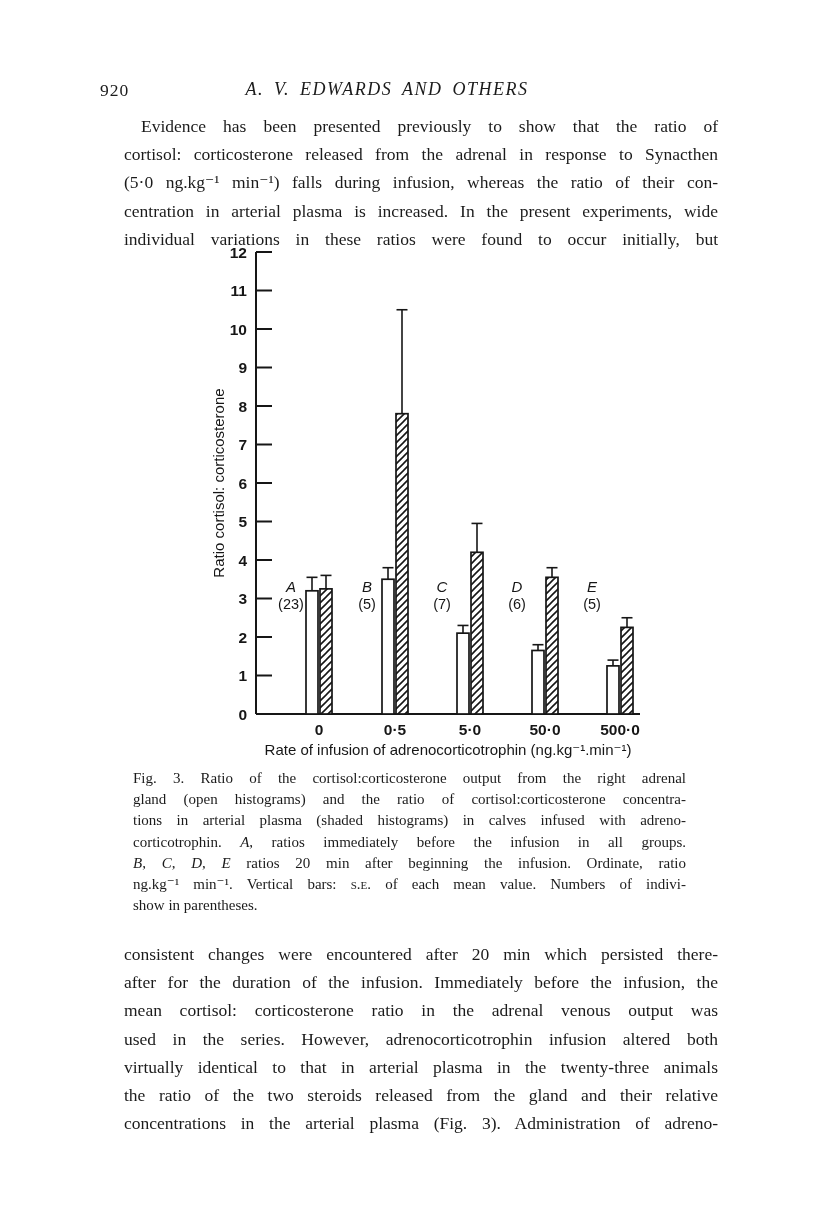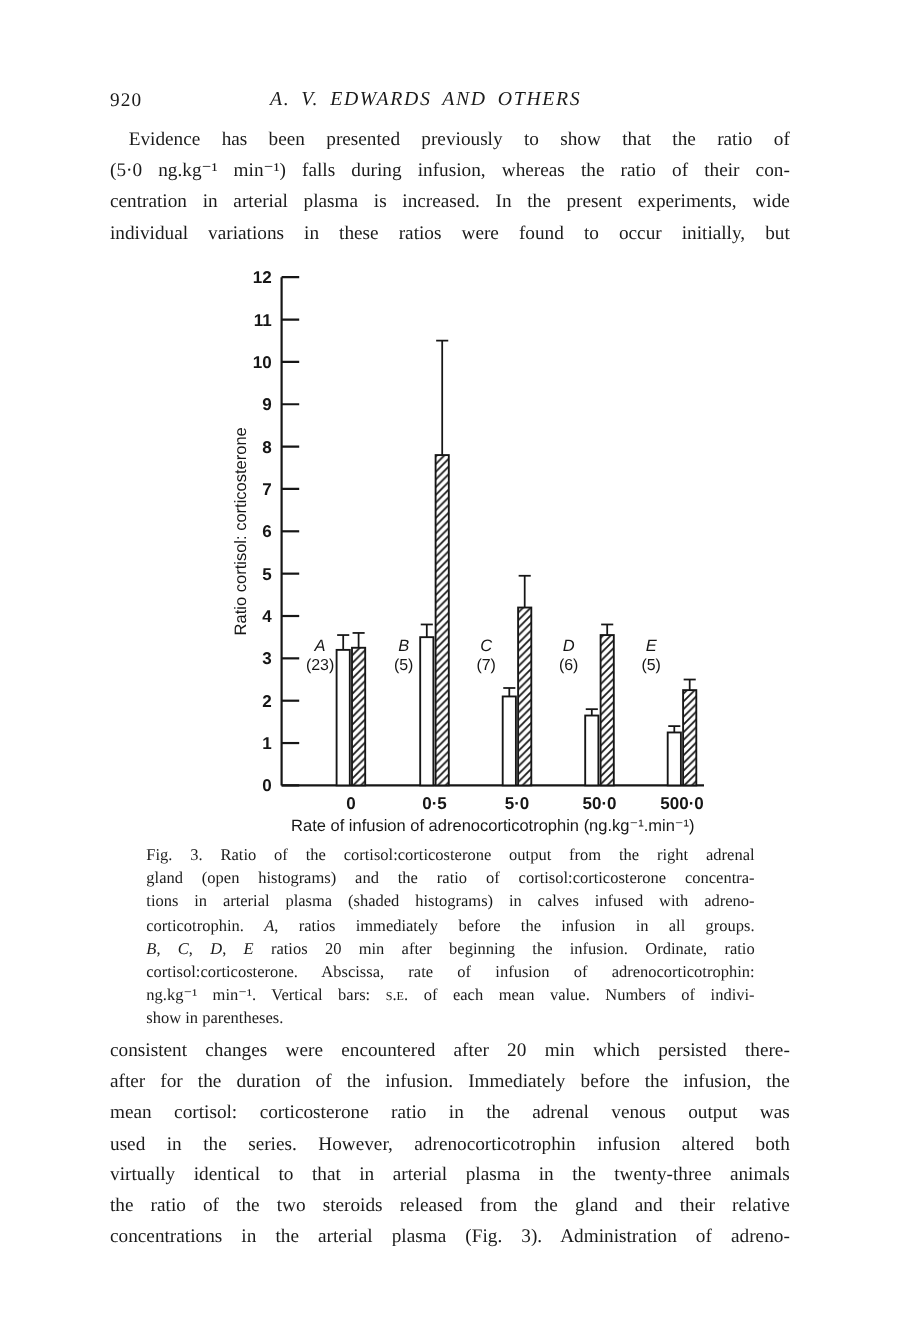--- a/index.html
+++ b/index.html
@@ -12,21 +12,21 @@
   .abs{position:absolute;}
   
   .pagenum{left:100px;top:80px;font-size:17.5px;letter-spacing:1px;}
   .running-title{
     left:0;top:79px;width:774px;text-align:center;
     font-style:italic;font-size:18px;letter-spacing:1.5px;
     word-spacing:4px;
   }
   
   .para{width:618px;left:100px;font-size:17.5px;line-height:28.2px;}
-  .para .line{text-align:justify;text-align-last:justify;}
+  .para .line{text-align:justify;text-align-last:justify;margin-left:24px;}
   .para-top{top:112px;}
   .para-top .line:first-child{text-indent:17px;}
   .para-bottom{top:940px;}
   
   .caption{left:133px;top:768px;width:553px;font-size:15px;line-height:21.2px;}
   .caption .line{text-align:justify;text-align-last:justify;}
   .caption .line:last-child{text-align-last:left;}
   .sc{font-variant:small-caps;margin-top:44px;}
   
   .chart{left:180px;top:246px;}
@@ -43,20 +43,21 @@
   .chart .alabel{font-size:15px;text-anchor:middle;}
 </style>
 </head>
 <body>
 
 <div class="abs pagenum">920</div>
 <div class="abs running-title">A. V. EDWARDS AND OTHERS</div>
 
 <div class="abs para para-top">
     <div class="line">Evidence has been presented previously to show that the ratio of</div>
+    <div class="line">cortisol: corticosterone released from the adrenal in response to Synacthen</div>
     <div class="line">(5·0 ng.kg⁻¹ min⁻¹) falls during infusion, whereas the ratio of their con-</div>
     <div class="line">centration in arterial plasma is increased. In the present experiments, wide</div>
     <div class="line">individual variations in these ratios were found to occur initially, but</div>
   </div>
 
 <svg class="abs chart" id="chart" width="520" height="530" viewBox="0 0 520 530" role="img">
   <defs>
     <pattern id="hatch" patternUnits="userSpaceOnUse" width="7" height="7">
       <rect width="7" height="7" fill="#ffffff"></rect>
       <path d="M-1,8 L8,-1 M-1,1 L1,-1 M6,8 L8,6" stroke="#161616" stroke-width="1.6"></path>
@@ -138,21 +139,20 @@
     <text x="44" y="237" class="alabel" transform="rotate(-90 44 237)">Ratio cortisol: corticosterone</text>
     <text x="268" y="509" class="alabel">Rate of infusion of adrenocorticotrophin (ng.kg⁻¹.min⁻¹)</text>
   </svg>
 
 <div class="abs caption">
     <div class="line">Fig. 3. Ratio of the cortisol:corticosterone output from the right adrenal</div>
     <div class="line">gland (open histograms) and the ratio of cortisol:corticosterone concentra-</div>
     <div class="line">tions in arterial plasma (shaded histograms) in calves infused with adreno-</div>
     <div class="line">corticotrophin. <i>A</i>, ratios immediately before the infusion in all groups.</div>
     <div class="line"><i>B</i>, <i>C</i>, <i>D</i>, <i>E</i> ratios 20 min after beginning the infusion. Ordinate, ratio</div>
-    <div class="line">cortisol:corticosterone. Abscissa, rate of infusion of adrenocorticotrophin:</div>
     <div class="line">ng.kg⁻¹ min⁻¹. Vertical bars: <span class="sc">s.e.</span> of each mean value. Numbers of indivi-</div>
     <div class="line">show in parentheses.</div>
   </div>
 
 <div class="abs para para-bottom">
     <div class="line">consistent changes were encountered after 20 min which persisted there-</div>
     <div class="line">after for the duration of the infusion. Immediately before the infusion, the</div>
     <div class="line">mean cortisol: corticosterone ratio in the adrenal venous output was</div>
     <div class="line">used in the series. However, adrenocorticotrophin infusion altered both</div>
     <div class="line">virtually identical to that in arterial plasma in the twenty-three animals</div>

